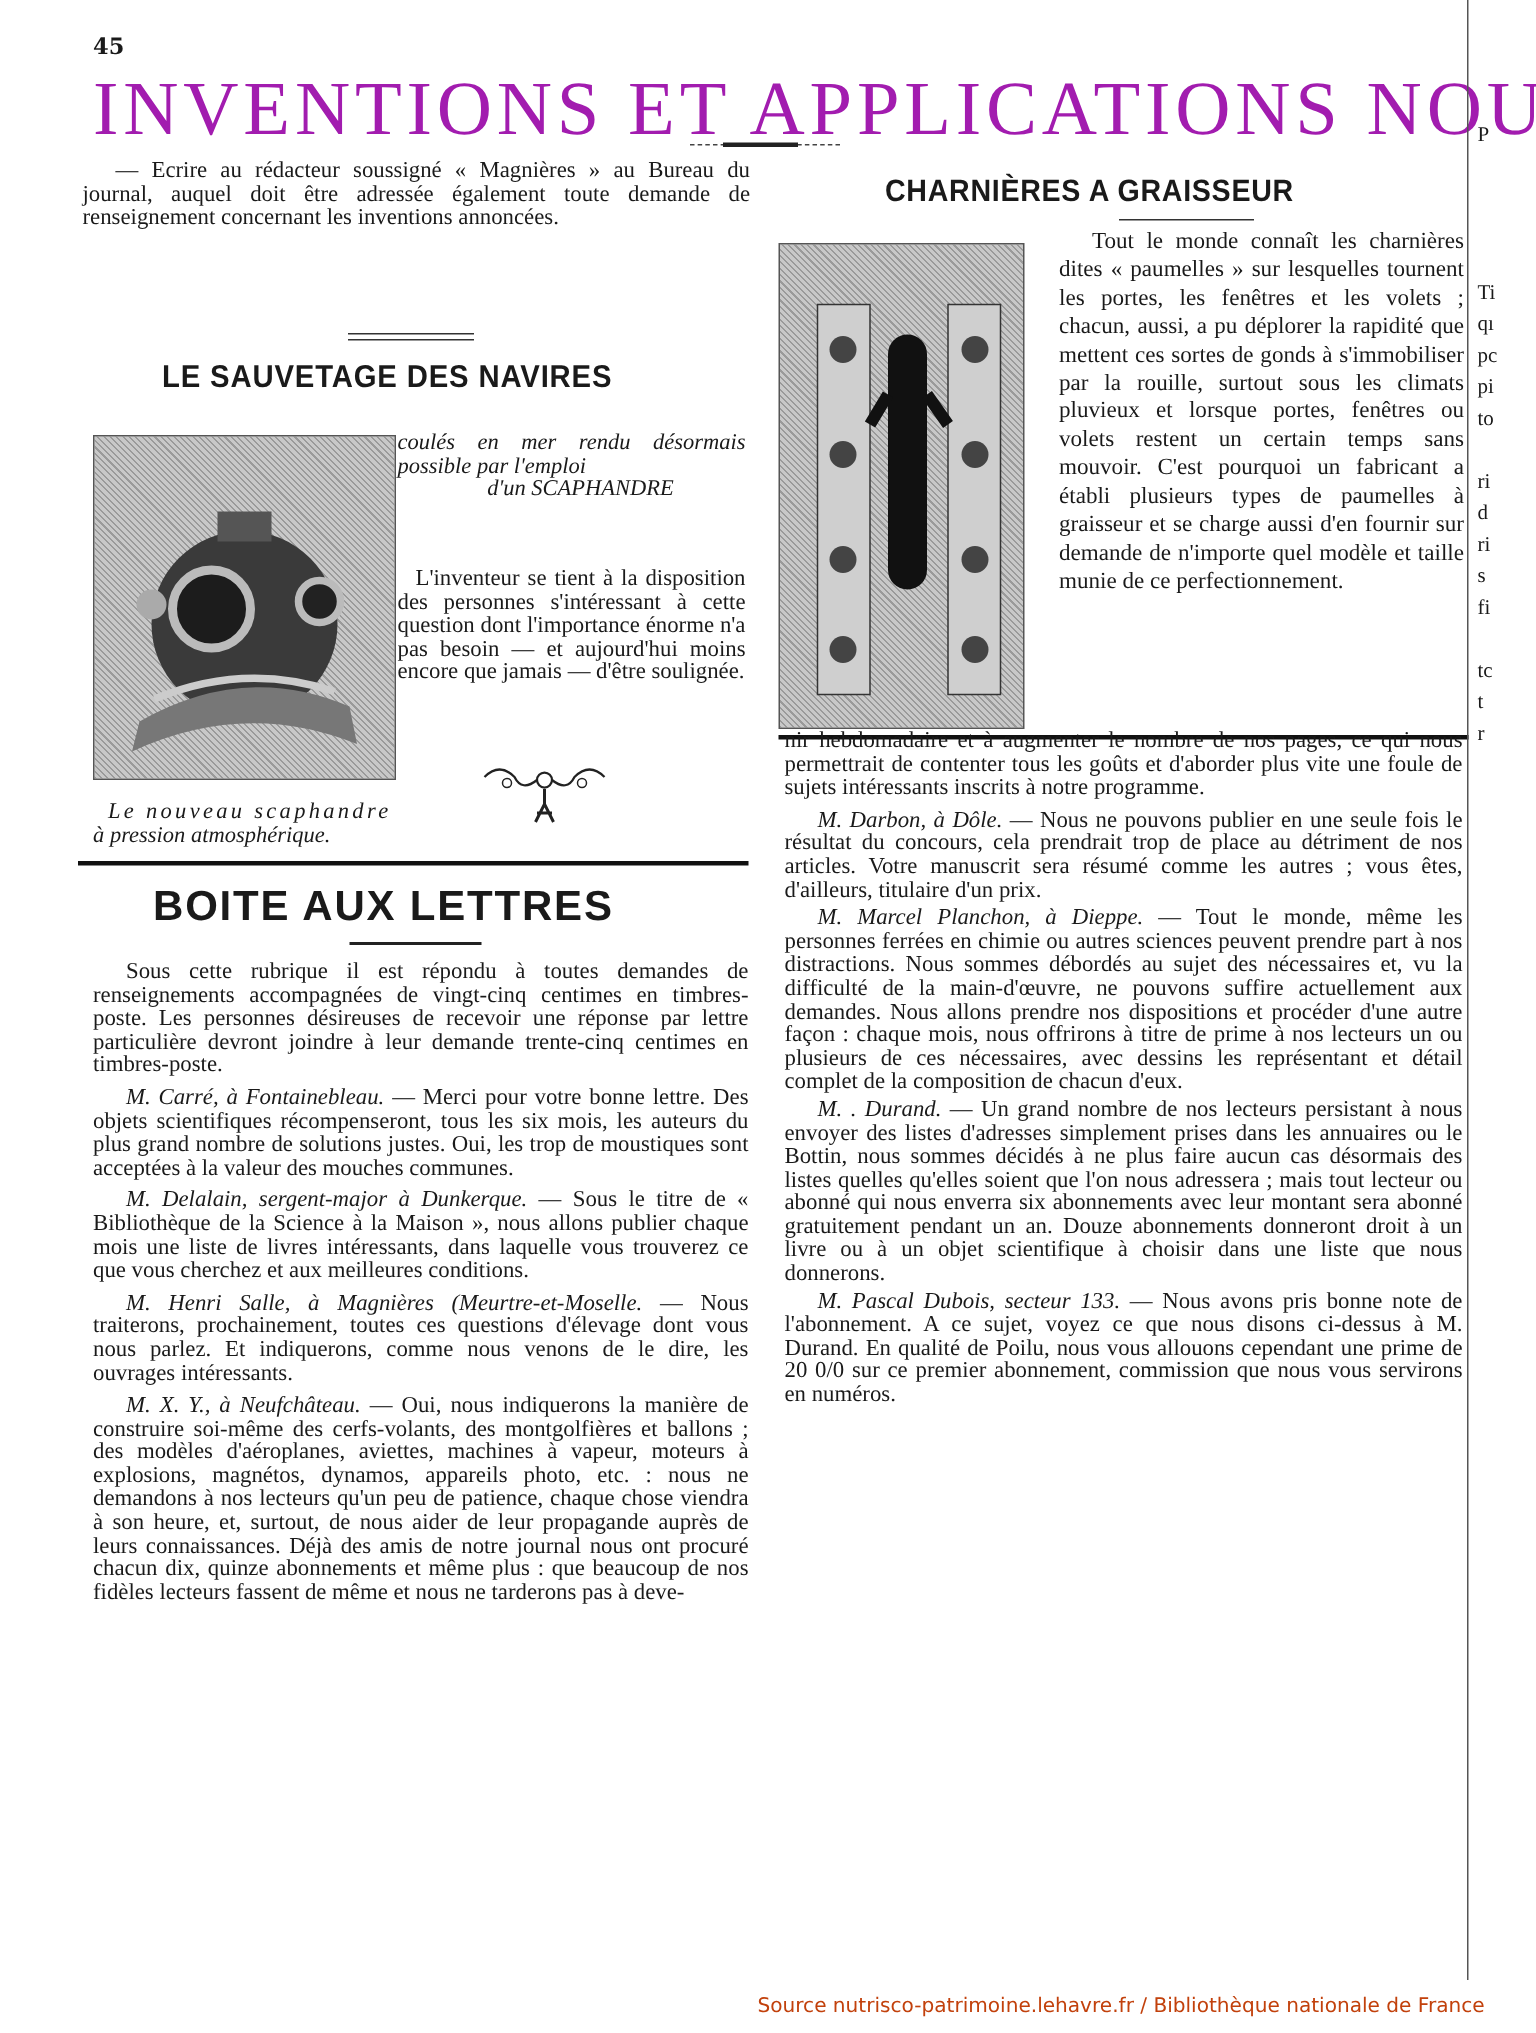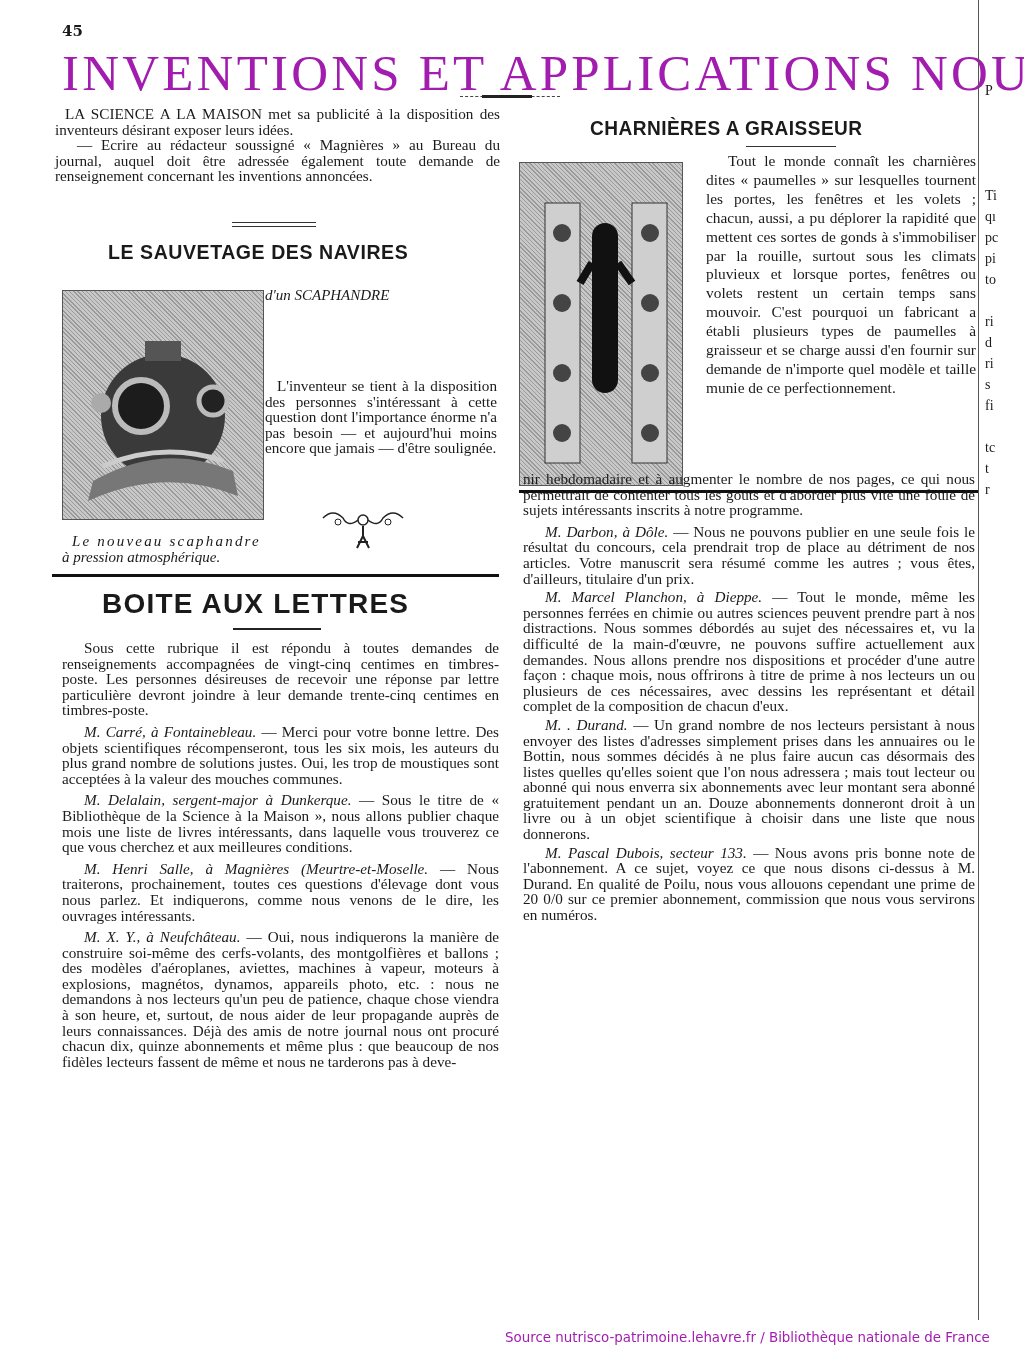--- a/index.html
+++ b/index.html
@@ -21,71 +21,71 @@
   .h-charnieres { left:590px; top:116px; font-size:20.5px; letter-spacing:0.5px; transform:scaleX(0.93); transform-origin:left; }
   .h-boite { left:102px; top:588px; font-size:28px; letter-spacing:1.2px; }
   .photo { background:
       radial-gradient(circle at 30% 40%, rgba(0,0,0,0.25) 0 1px, transparent 2px),
       repeating-linear-gradient(45deg, #9a9a9a 0 1px, #c8c8c8 1px 3px);
     border:1px solid #555; overflow:hidden; }
   .photo-helmet { left:62px; top:290px; width:200px; height:228px; }
   .photo-hinge { left:519px; top:162px; width:162px; height:322px; }
   .caption-italic { font-family:"Liberation Serif", serif; font-style:italic; font-size:15px; line-height:15.6px; }
   .sauv-italic { left:265px; top:288px; width:232px; text-align:justify; }
-  .sauv-italic .center { text-align:left; }
+  .sauv-italic .center { text-align:center;padding-left:12px; }
   .sauv-body { left:265px; top:378px; width:232px; }
   .sauv-body p { text-indent:12px; }
   .helmet-caption { left:62px; top:534px; width:220px; }
   .helmet-caption .l1 { padding-left:10px; letter-spacing:2.2px; }
   .fleuron { left:318px; top:508px; width:90px; height:44px; }
   .rule-thick-left { left:52px; top:574px; width:447px; height:3px; background:#111; }
   .rule-thick-right { left:519px; top:490px; width:460px; height:3px; background:#111; }
   .boite-rule { left:233px; top:628px; width:88px; height:2px; background:#222; }
   .boite-left { left:62px; top:640px; width:437px; }
   .boite-left p { margin-bottom:6px; }
-  .boite-right { left:523px; top:471px; width:452px; }
+  .boite-right { left:523px; top:486px; width:452px; }
   .boite-right p { margin-bottom:3px; }
   .charn-body { left:706px; top:152px; width:270px; font-size:15.4px; line-height:18.9px; }
   .charn-body p { text-indent:22px; }
   .charn-rule { left:746px; top:146px; width:90px; height:1px; background:#333; }
   .vrule { width:1px; background:#555; }
   .vrule-right { left:978px; top:0px; height:1320px; }
   .margin-letters { left:985px; top:80px; width:40px; font-family:"Liberation Serif", serif; font-size:14px; line-height:21px; }
   .margin-letters div { height:21px; }
-  .footer { left:505px; top:1330px; font-family:"DejaVu Sans", sans-serif; font-size:13.4px; color:#a21caf; white-space:nowrap; }
+  .footer { left:505px; top:1330px; font-family:"DejaVu Sans", sans-serif; font-size:13.4px; color:#c2410c; white-space:nowrap; }
   i.it, .it { font-style:italic; }
 </style>
 </head>
 <body>
 
 <div class="abs page-number">45</div>
 <h1 class="abs page-title" style="margin:0;">INVENTIONS ET APPLICATIONS NOUVELLES</h1>
 <div class="abs title-ornament"></div>
 
 <div class="abs col-text intro">
-  <p class="first">LA SCIENCE A LA MAISON met sa publicité à la disposition des inventeurs désirant exposer leurs idées.</p>
   <p>— Ecrire au rédacteur soussigné « Magnières » au Bureau du journal, auquel doit être adressée également toute demande de renseignement concernant les inventions annoncées.</p>
 </div>
 <div class="abs small-rule" style="left:232px; top:222px; width:84px;"></div>
 
 <h2 class="abs heading-sans h-sauvetage" style="margin:0;">LE SAUVETAGE DES NAVIRES</h2>
 
 <div class="abs photo photo-helmet">
   <svg width="200" height="228" viewBox="0 0 200 228">
     <ellipse cx="100" cy="125" rx="62" ry="62" fill="#3a3a3a"></ellipse>
     <rect x="82" y="50" width="36" height="20" fill="#555"></rect>
     <circle cx="78" cy="115" r="26" fill="#1c1c1c" stroke="#bbb" stroke-width="6"></circle>
     <circle cx="150" cy="110" r="14" fill="#222" stroke="#bbb" stroke-width="5"></circle>
     <circle cx="38" cy="112" r="10" fill="#aaa"></circle>
     <path d="M30 190 Q100 150 170 180 L175 205 Q100 175 25 210 Z" fill="#777"></path>
     <path d="M40 175 Q100 150 160 170" stroke="#ccc" stroke-width="5" fill="none"></path>
   </svg>
 </div>
 
 <div class="abs caption-italic sauv-italic">
+  <div>coulés en mer rendu désormais possible par l'emploi</div>
   <div class="center">d'un SCAPHANDRE</div>
 </div>
 <div class="abs col-text sauv-body">
   <p>L'inventeur se tient à la disposition des personnes s'intéressant à cette question dont l'importance énorme n'a pas besoin — et aujourd'hui moins encore que jamais — d'être soulignée.</p>
 </div>
 
 <div class="abs caption-italic helmet-caption">
   <div class="l1">Le nouveau scaphandre</div>
   <div>à pression atmosphérique.</div>
 </div>

